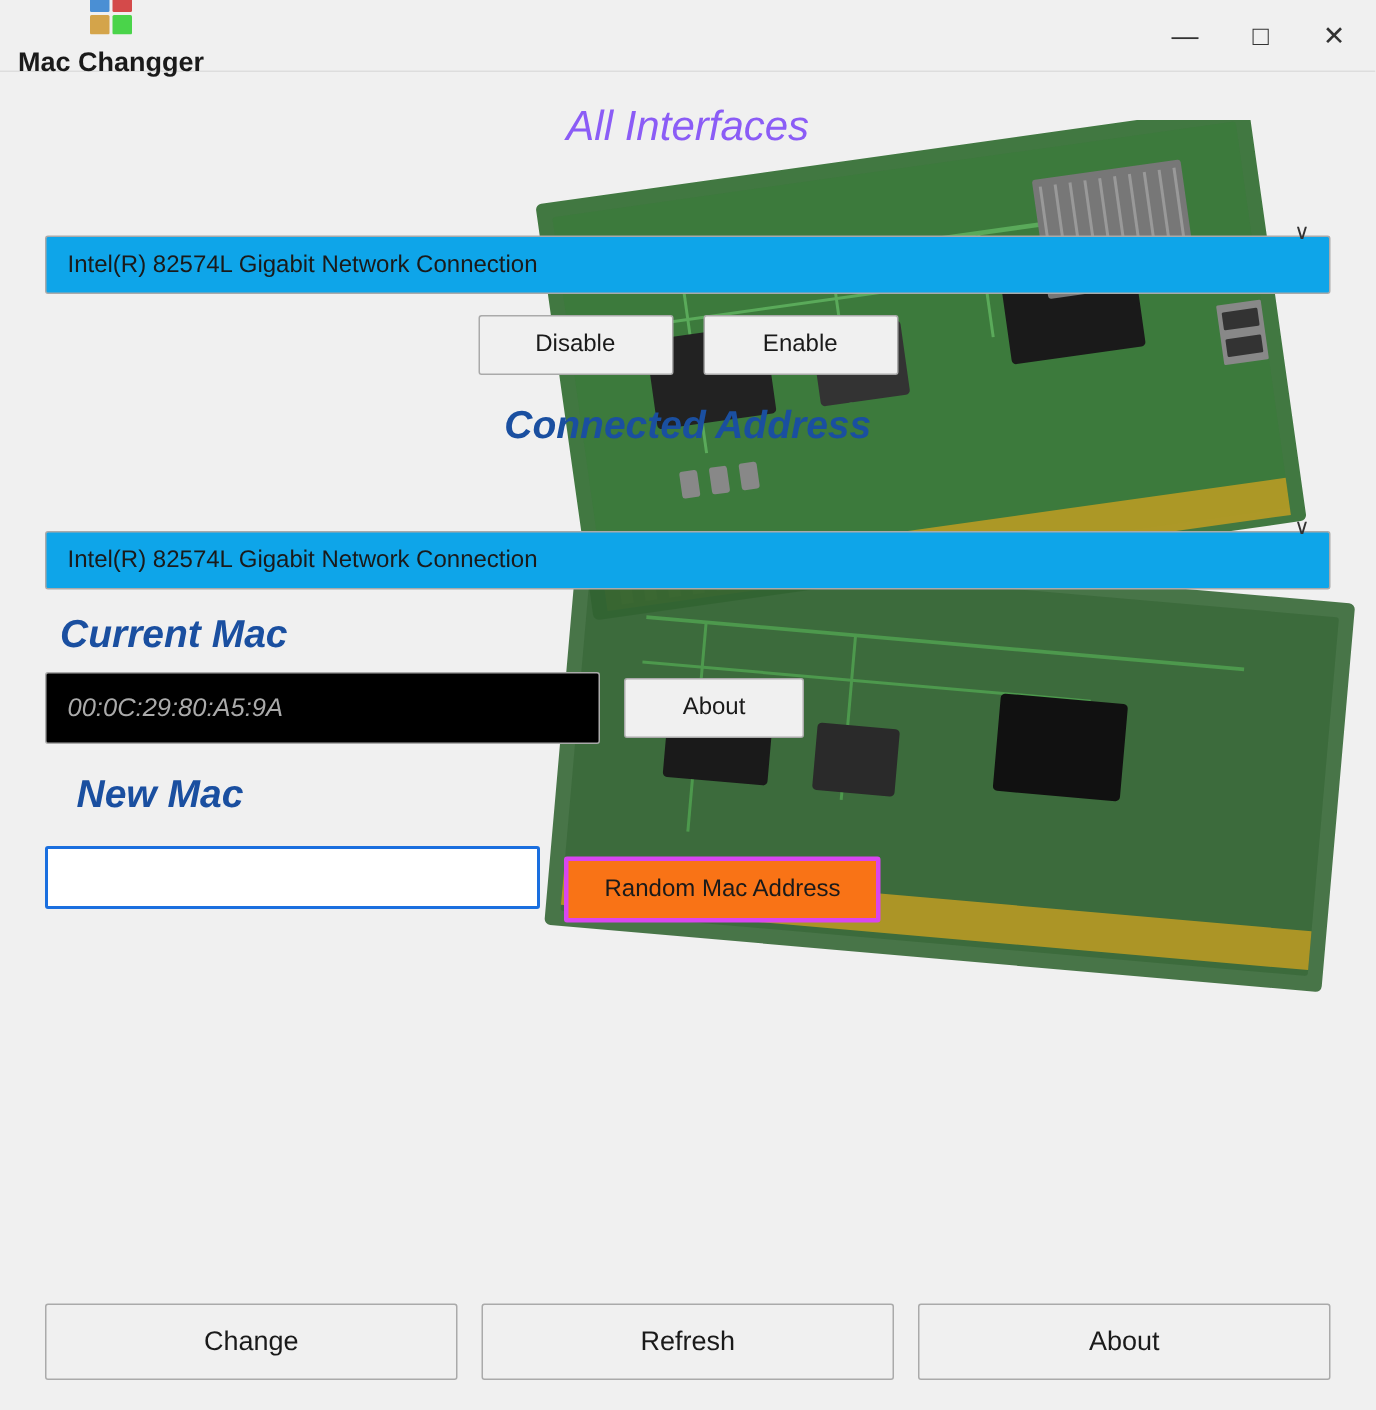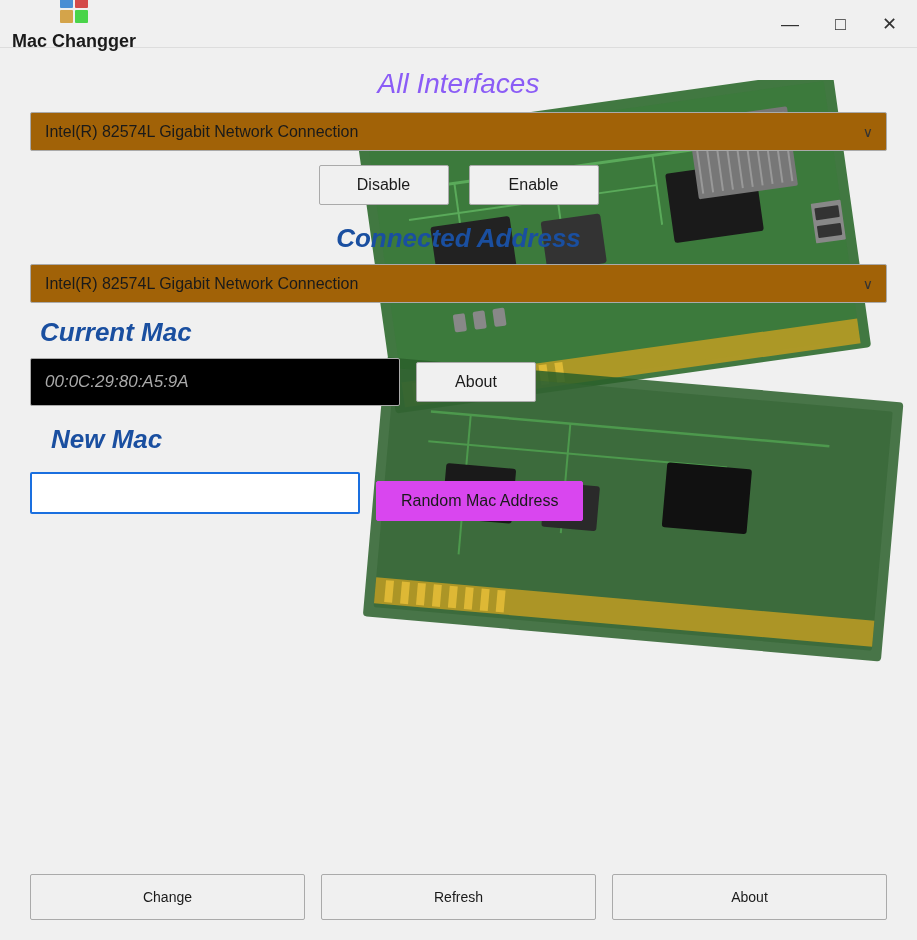--- a/index.html
+++ b/index.html
@@ -100,26 +100,27 @@
     .dropdown-wrapper {
       position: relative;
       width: 100%;
       margin-bottom: 14px;
     }
 
     .dropdown {
       width: 100%;
       padding: 10px 14px;
       font-size: 16px;
-      background: #a16207;
+      background: #0ea5e9;
       border: 1px solid #aaa;
       border-radius: 2px;
       appearance: none;
       cursor: pointer;
       color: #1a1a1a;
+      margin-top: 45px;
     }
 
     .dropdown-arrow {
       position: absolute;
       right: 14px;
       top: 50%;
       transform: translateY(-50%);
       font-size: 14px;
       color: #333;
       pointer-events: none;
@@ -179,43 +180,43 @@
       background: white;
       border: 2px solid #1a6fdf;
       border-radius: 2px;
       color: #1a1a1a;
       outline: none;
     }
 
     .btn-random {
       padding: 10px 24px;
       font-size: 16px;
-      background: #d946ef;
-      border: 1px solid #d946ef;
+      background: #f97316;
+      border: 3px solid #d946ef;
       border-radius: 2px;
       cursor: pointer;
       color: #1a1a1a;
       white-space: nowrap;
       margin-top: 16px;
     }
 
     
     .bottom-row {
       display: flex;
       gap: 16px;
       position: absolute;
       bottom: 20px;
       left: 30px;
       right: 30px;
     }
 
     .btn-bottom {
       flex: 1;
       padding: 14px 10px;
-      font-size: 14px;
+      font-size: 18px;
       background: #f0f0f0;
       border: 1px solid #aaa;
       border-radius: 2px;
       cursor: pointer;
       color: #1a1a1a;
       text-align: center;
     }
 
     
     .pcb-visual {

